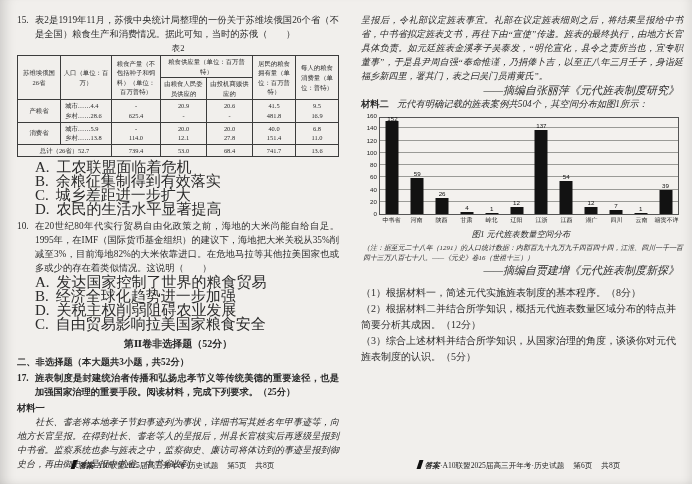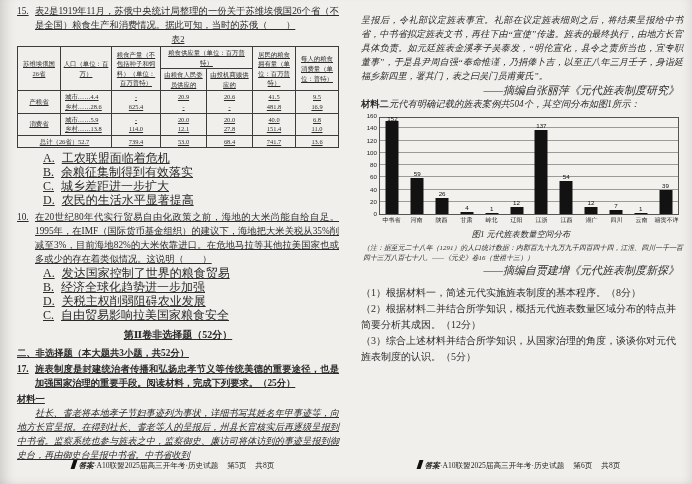--- a/index.html
+++ b/index.html
@@ -6,47 +6,47 @@
   html,body { width:692px; height:484px; }
   body {
     font-family:"Liberation Serif","DejaVu Serif",serif;
     background:#f1efec; color:#2b2b2b;
     -webkit-font-smoothing:antialiased;
   }
   .sheet { display:flex; width:692px; height:484px;
     box-shadow: inset 14px 0 14px -11px rgba(0,0,0,.18), inset -10px 0 12px -9px rgba(0,0,0,.10), inset 0 -8px 10px -8px rgba(0,0,0,.08);
   }
   .page { position:relative; width:346px; height:484px; }
-  .page.left  { padding:4px 7px 0 17px;text-decoration:underline; }
+  .page.left  { padding:13px 7px 0 17px; }
   .page.right { padding:13px 9px 0 15px; }
 
   .q { display:flex; font-size:9.3px; line-height:14px; }
   .q .qnum { flex:0 0 18px; }
   .q .qtext { flex:1; text-align:justify; }
   .opts { padding-left:18px; }
-  .opt { font-size:12px; line-height:14px;margin-left:8px; }
+  .opt { font-size:15px; line-height:14px; }
   .opt .lab { margin-right:7px; }
 
   .tbl-caption { text-align:center; font-size:8.6px; line-height:12px; margin:1px 0 1px; }
   table.t2 { border-collapse:collapse; width:321px; table-layout:fixed; margin:0 0 3px 0; }
   table.t2 th, table.t2 td {
     border:1px solid #3c3c3c; padding:1px 2px; text-align:center;
     font-size:6.4px; line-height:1.5; font-weight:normal; vertical-align:middle;
   }
   table.t2 .pop-cell { text-align:left; padding-left:4px; }
 
   .sec-title { text-align:center; font-weight:bold; font-size:10px; line-height:14px; margin:6px 0 4px; }
   .sec-sub { font-weight:bold; font-size:9.3px; line-height:14px; margin-bottom:2px; }
   .q.bold .qtext, .q.bold .qnum { font-weight:bold; }
   .mat-label { font-weight:bold; font-size:9.3px; line-height:14px; margin-top:2px; }
   .mat-text { font-style:italic; font-size:9.1px; line-height:14px; text-align:justify; }
   .mat-text.indent { text-indent:2em; }
   .attribution { font-style:italic; font-size:11px; line-height:14px; text-align:right; padding-right:4px; }
   .mat2-line { font-size:9.3px; line-height:14px; margin-bottom:2px; }
-  .mat2-line .mat-inline { font-weight:bold; }
+  .mat2-line .mat-inline { font-weight:bold; margin-right:8px; }
   .mat2-line .rest { font-style:italic; }
 
   .chart-wrap { margin:6px 0 8px 2px; }
   .chart { display:flex; }
   .chart-yaxis { position:relative; width:16px; height:98px; flex:0 0 16px; }
   .ytick { position:absolute; right:2px; font-size:6.2px; line-height:8px;
     font-family:"Liberation Sans","DejaVu Sans",sans-serif; color:#222; }
   .chart-plot { position:relative; width:300px; height:98px;
     border:1px solid #555; background:#f3f1ee; display:flex; align-items:flex-end; }
   .gridline { position:absolute; left:0; right:0; height:1px; background:#9a9a96; }

